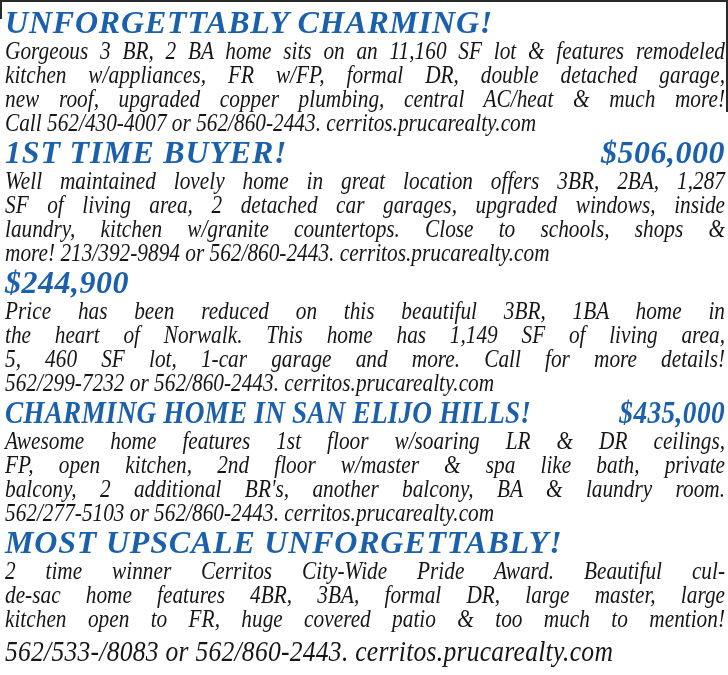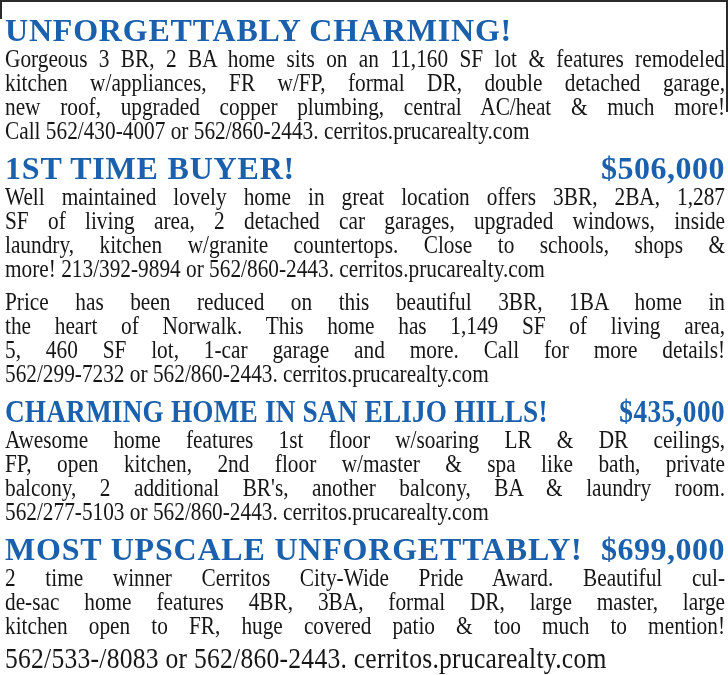--- a/index.html
+++ b/index.html
@@ -32,21 +32,21 @@
     width: 2px; height: 112px; background: var(--rule);
   }
 
   .ad-column {
     position: absolute;
     left: 0; top: 2px;
     width: 100%;
     padding: 3px 3px 0 5px;
   }
 
-  .listing { margin-top: 9px; }
+  .listing { margin-top: 1px; font-style: italic; }
 
   .headline {
     display: flex;
     justify-content: space-between;
     align-items: baseline;
     color: var(--blue);
     font-weight: bold;
     font-size: 32px;
     line-height: 33px;
     letter-spacing: 0.8px;
@@ -116,20 +116,21 @@
     <div class="body">
       <div class="bline">Well maintained lovely home in great location offers 3BR, 2BA, 1,287</div>
         <div class="bline">SF of living area, 2 detached car garages, upgraded windows, inside</div>
         <div class="bline">laundry, kitchen w/granite countertops. Close to schools, shops &amp;</div>
         <div class="bline last-line">more! 213/392-9894 or 562/860-2443. cerritos.prucarealty.com</div>
     </div>
   </section>
 
   <section class="listing">
     <div class="headline">
+      <span class="price">$244,900</span>
     </div>
     <div class="body">
       <div class="bline">Price has been reduced on this beautiful 3BR, 1BA home in</div>
         <div class="bline">the heart of Norwalk. This home has 1,149 SF of living area,</div>
         <div class="bline">5, 460 SF lot, 1-car garage and more. Call for more details!</div>
         <div class="bline last-line">562/299-7232 or 562/860-2443. cerritos.prucarealty.com</div>
     </div>
   </section>
 
   <section class="listing">
@@ -141,21 +142,20 @@
       <div class="bline">Awesome home features 1st floor w/soaring LR &amp; DR ceilings,</div>
         <div class="bline">FP, open kitchen, 2nd floor w/master &amp; spa like bath, private</div>
         <div class="bline">balcony, 2 additional BR's, another balcony, BA &amp; laundry room.</div>
         <div class="bline last-line">562/277-5103 or 562/860-2443. cerritos.prucarealty.com</div>
     </div>
   </section>
 
   <section class="listing">
     <div class="headline">
       <span class="title">MOST UPSCALE UNFORGETTABLY!</span>
-      <span class="price">$699,000</span>
     </div>
     <div class="body">
       <div class="bline">2 time winner Cerritos City-Wide Pride Award. Beautiful cul-</div>
         <div class="bline">de-sac home features 4BR, 3BA, formal DR, large master, large</div>
         <div class="bline">kitchen open to FR, huge covered patio &amp; too much to mention!</div>
         <div class="bline last-line">562/533-/8083 or 562/860-2443. cerritos.prucarealty.com</div>
     </div>
   </section>
 </div>
 

